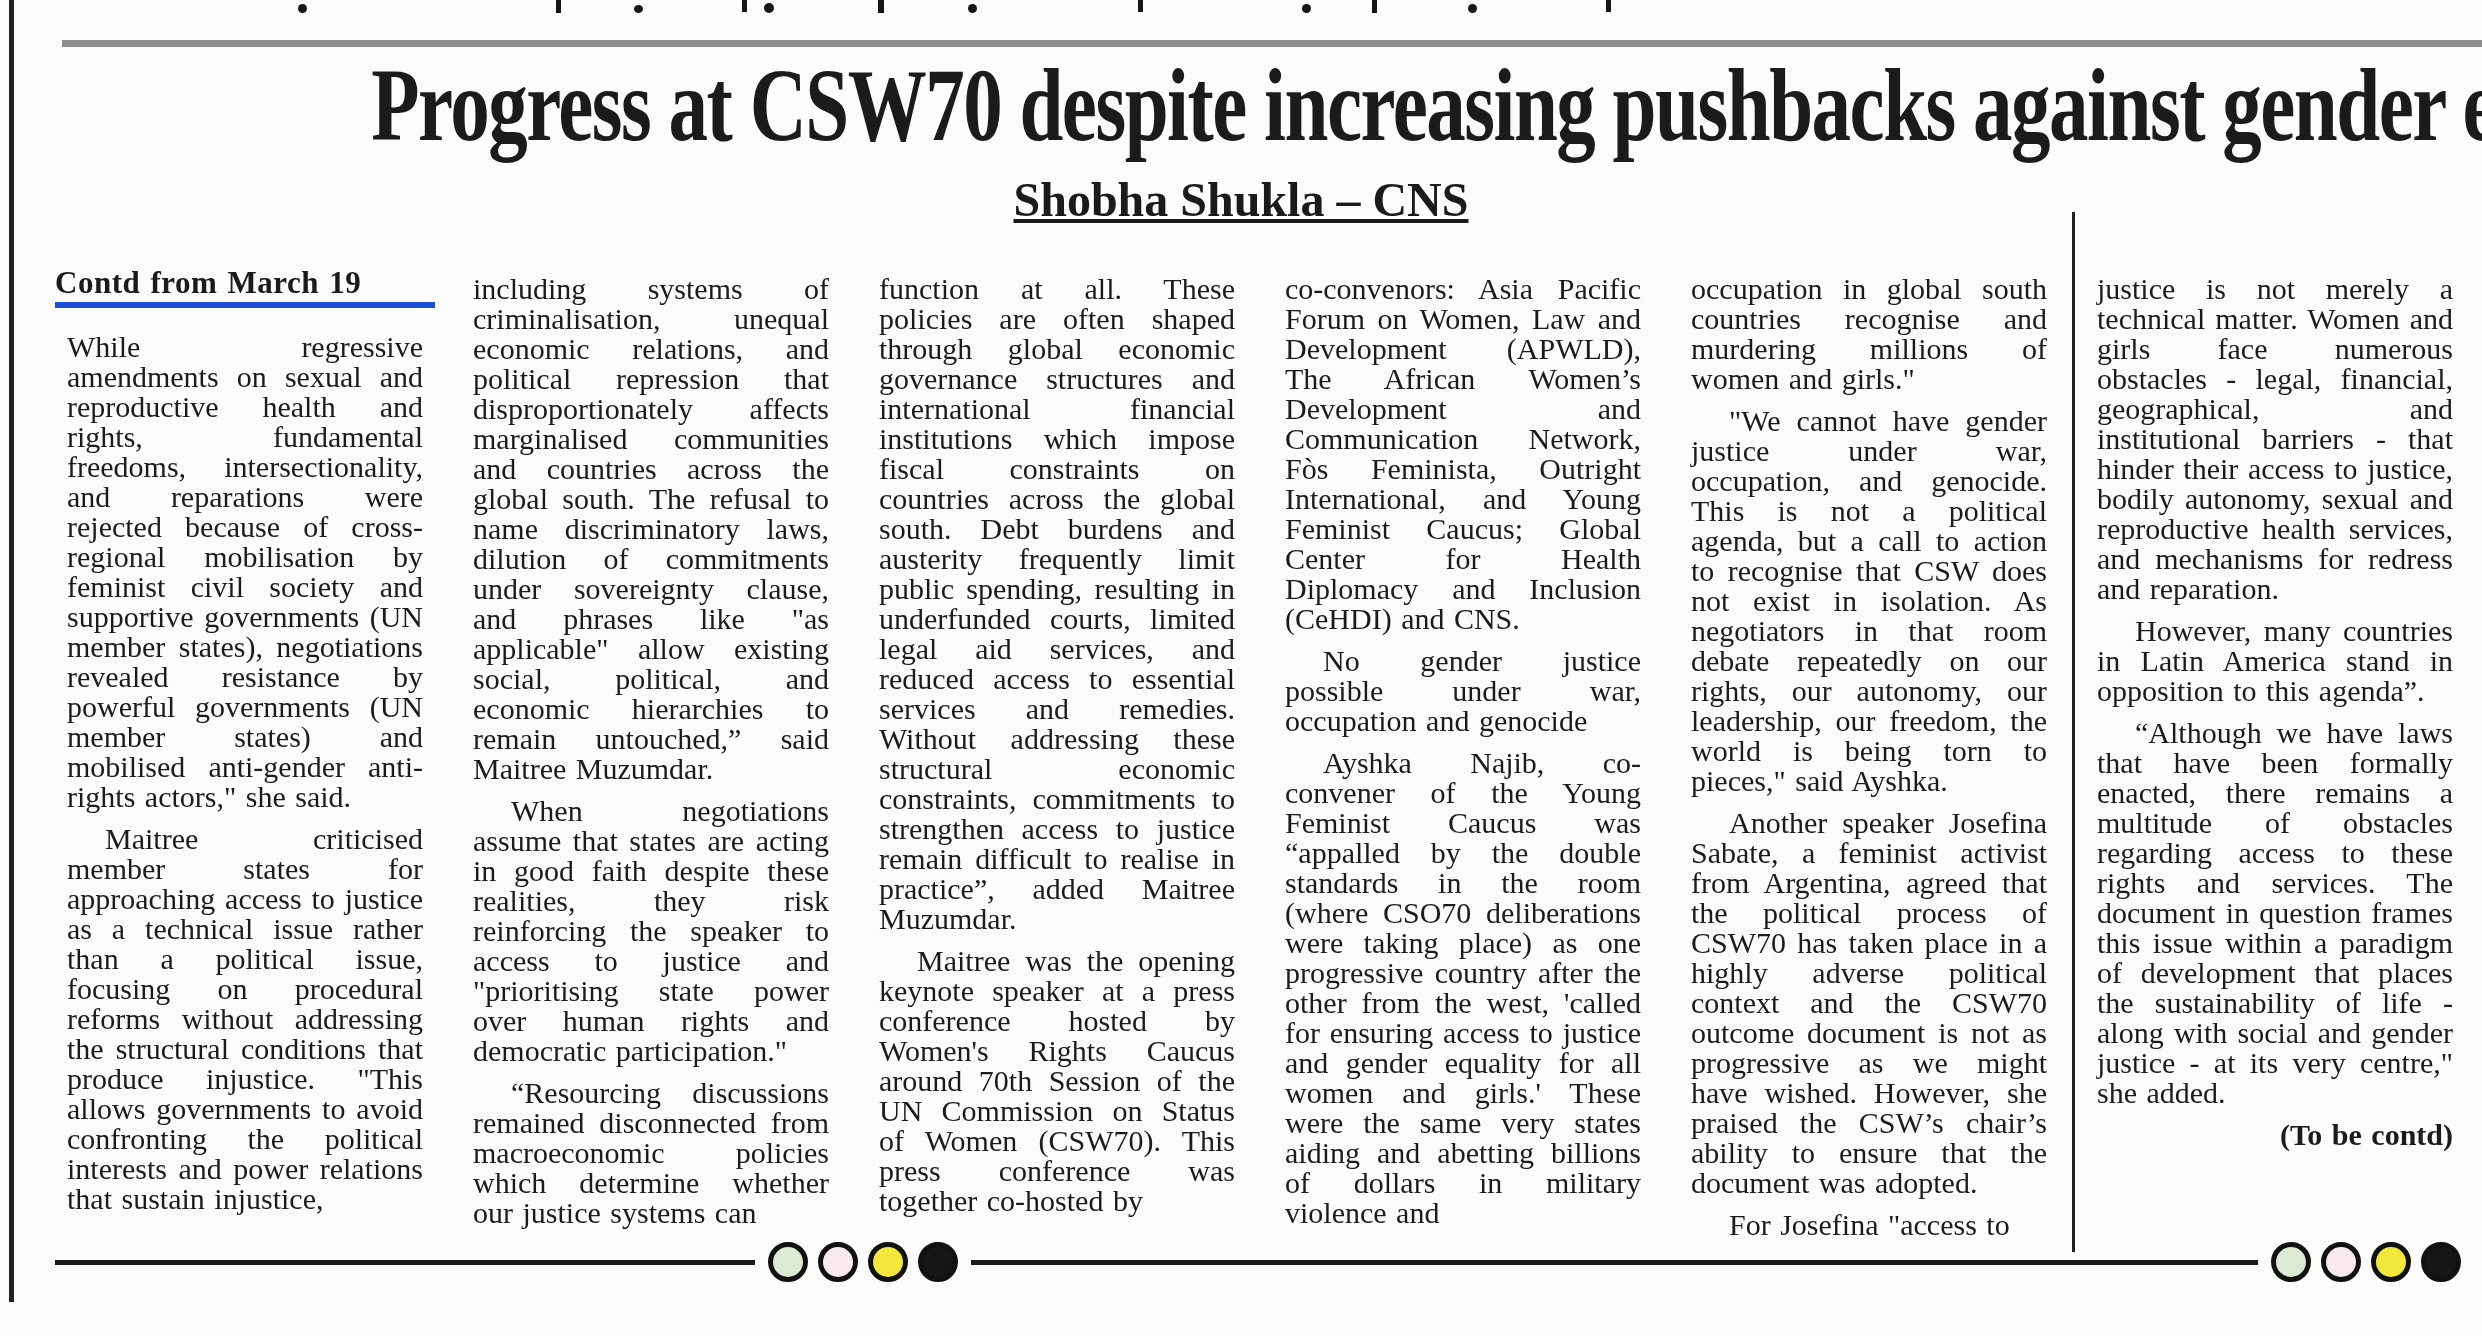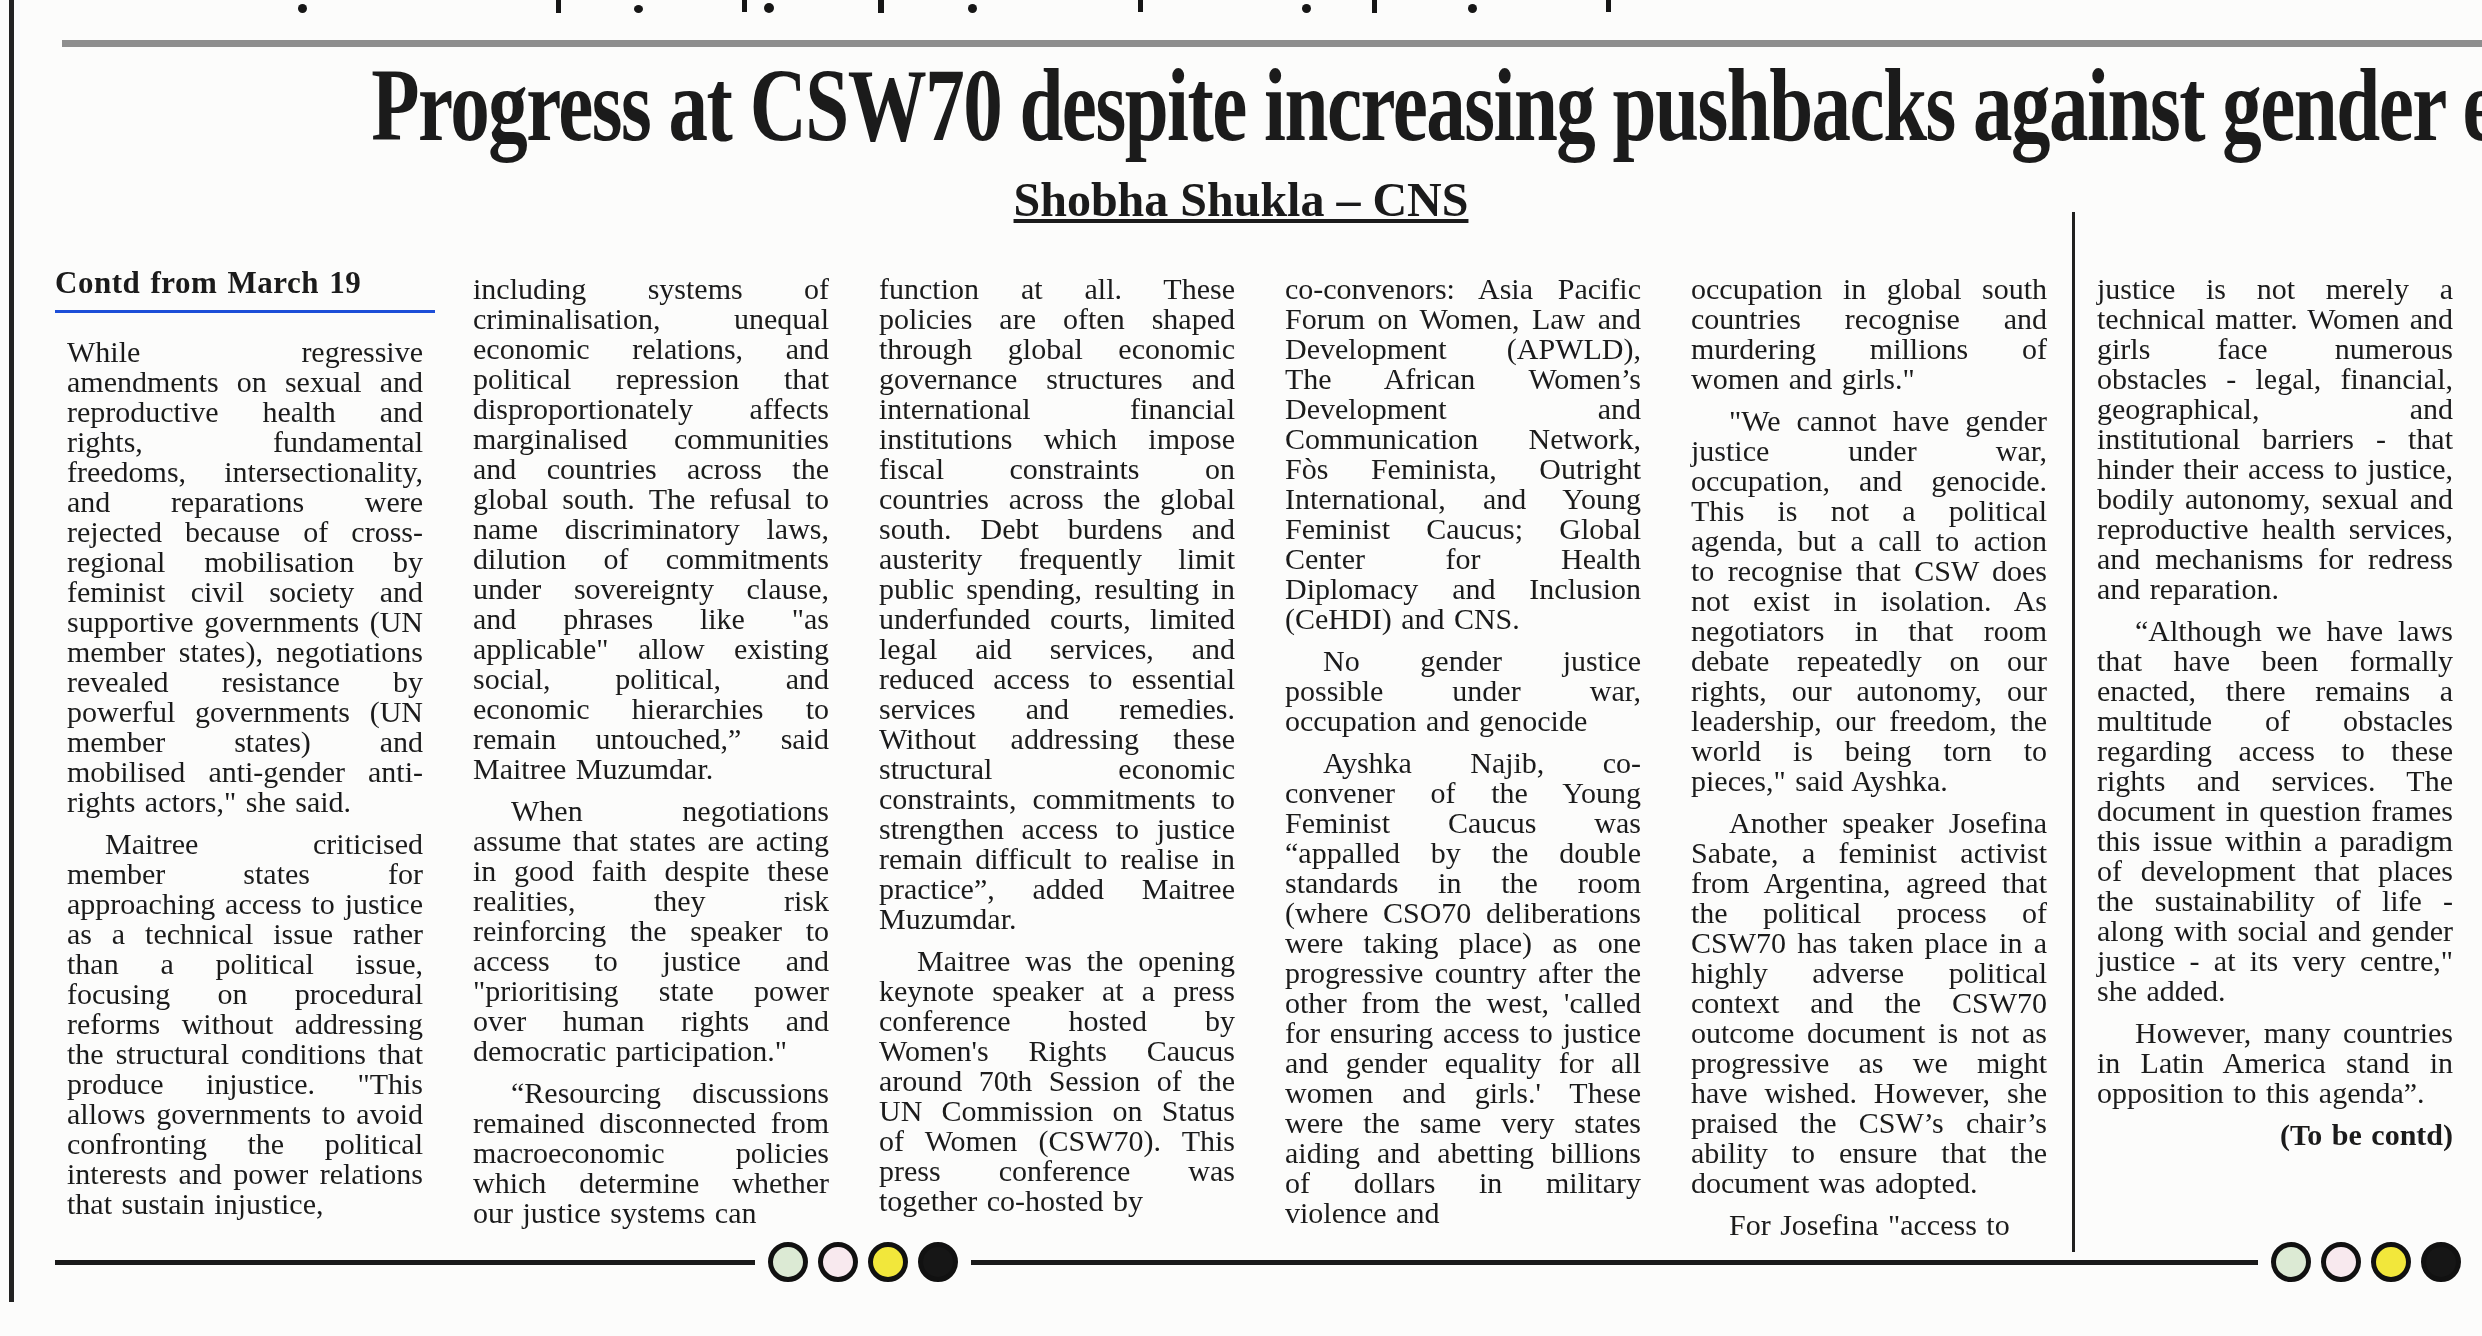--- a/index.html
+++ b/index.html
@@ -25,21 +25,21 @@
   .columns{
     position:absolute;left:55px;top:262px;width:2412px;height:980px;
     display:flex;gap:26px;
   }
   .col{width:380px;height:100%;overflow:hidden;
     font-size:30px;line-height:30px;text-align:justify;word-spacing:2px;}
   .col p{margin:12px;}
   .col p.ind{text-indent:38px;}
   .contd{
     font-size:31px;font-weight:bold;margin:6px 0 24px 0;
-    padding-bottom:12px;border-bottom:3px solid #1d4ed8;letter-spacing:0.5px;
+    padding-bottom:4px;border-bottom:6px solid #1d4ed8;letter-spacing:0.5px;
   }
   .tbc{font-weight:bold;text-align:right;text-indent:0;margin-top:40px;}
   .col6-rule{position:absolute;left:2072px;top:212px;width:3px;height:1040px;background:#1f1f1f;}
   .bottom-sep{
     position:absolute;left:55px;top:1240px;right:8px;height:44px;
     display:flex;align-items:center;
   }
   .seg{height:5px;background:#1a1a1a;}
   .seg1{flex:0 0 700px;}
   .seg2{flex:1 1 auto;}
@@ -101,22 +101,22 @@
 
     <div class="col">
       <p>occupation in global south countries recognise and murdering millions of women and girls."</p>
       <p class="ind">"We cannot have gender justice under war, occupation, and genocide. This is not a political agenda, but a call to action to recognise that CSW does not exist in isolation. As negotiators in that room debate repeatedly on our rights, our autonomy, our leadership, our freedom, the world is being torn to pieces," said Ayshka.</p>
       <p class="ind">Another speaker Josefina Sabate, a feminist activist from Argentina, agreed that the political process of CSW70 has taken place in a highly adverse political context and the CSW70 outcome document is not as progressive as we might have wished. However, she praised the CSW’s chair’s ability to ensure that the document was adopted.</p>
       <p class="ind">For Josefina "access to</p>
     </div>
 
     <div class="col">
       <p>justice is not merely a technical matter. Women and girls face numerous obstacles - legal, financial, geographical, and institutional barriers - that hinder their access to justice, bodily autonomy, sexual and reproductive health services, and mechanisms for redress and reparation.</p>
+      <p class="ind">However, many countries in Latin America stand in opposition to this agenda”.</p>
       <p class="ind">“Although we have laws that have been formally enacted, there remains a multitude of obstacles regarding access to these rights and services. The document in question frames this issue within a paradigm of development that places the sustainability of life - along with social and gender justice - at its very centre," she added.</p>
-      <p class="ind">However, many countries in Latin America stand in opposition to this agenda”.</p>
       <p class="tbc">(To be contd)</p>
     </div>
 
   </div>
 
   <div class="col6-rule"></div>
 
   <div class="bottom-sep">
     <div class="seg seg1"></div>
     <div class="dots">

